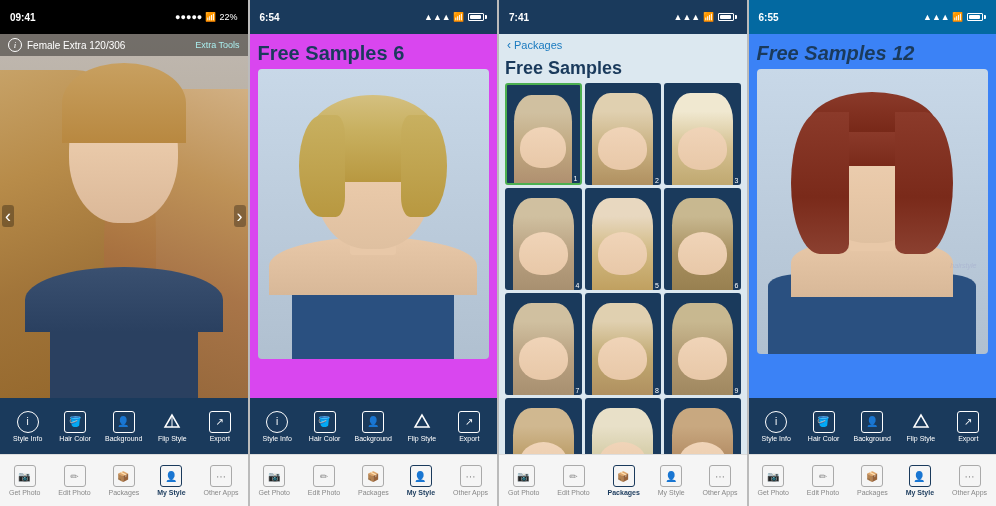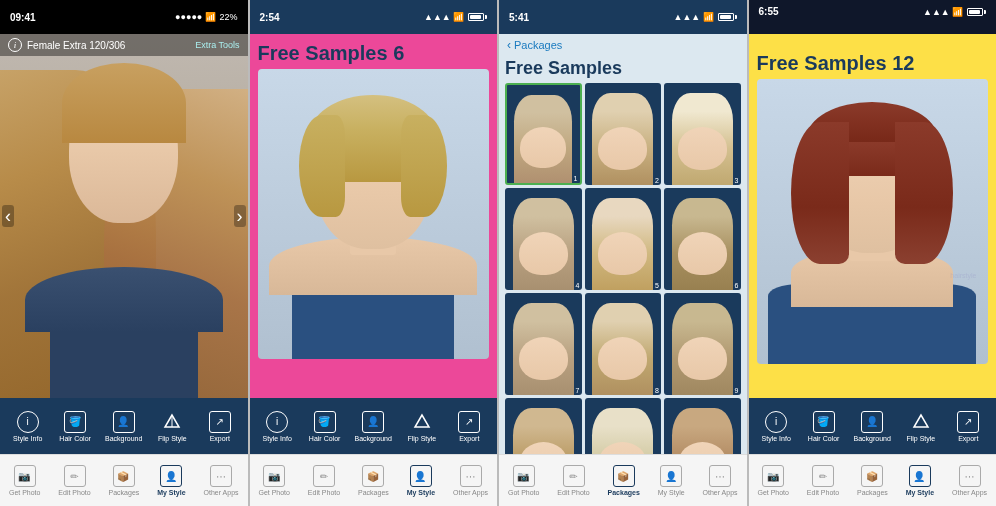--- a/index.html
+++ b/index.html
@@ -235,34 +235,34 @@
         <div class="nav-icon">⋯</div>
         <span>Other Apps</span>
       </div>
     </div>
   </div>
 </div>
 
 <div class="phone-wrapper" style="border-right: 2px solid #bbb;">
   <div class="phone-screen">
     <div class="status-bar" style="background:#1a3a5c;">
-      <span class="status-bar-left">2:54</span>
+      <span class="status-bar-left">6:54</span>
       <div class="status-bar-right">
         <span>▲▲▲</span>
         <span>📶</span>
         <div class="battery">
           <div class="battery-body">
               <div class="battery-fill"></div>
             </div>
           <div class="battery-tip"></div>
         </div>
       </div>
     </div>
 
-    <div style="background:#ec4899; padding:8px 8px 4px; flex:1; position:relative; overflow:hidden;">
+    <div style="background:#d946ef; padding:8px 8px 4px; flex:1; position:relative; overflow:hidden;">
       <div style="color:#1a3a5c; font-size:20px; font-weight:700; margin-bottom:4px;">Free Samples 6</div>
 
       <div style="width:100%; height:290px; position:relative; overflow:hidden; border-radius:4px; background:linear-gradient(180deg, #c8d8e8 0%, #b0c0d0 100%);">
 
         <div style="position:absolute; bottom:0; left:15%; width:70%; height:30%; background:#2a5080; border-radius:20% 20% 0 0;"></div>
 
         <div style="position:absolute; bottom:22%; left:5%; width:90%; height:20%; background: linear-gradient(180deg, #e8c8a8 0%, #d8b898 100%); border-radius:50% 50% 0 0;"></div>
 
         <div style="position:absolute; bottom:36%; left:40%; width:20%; height:12%; background:#e8c8a8; border-radius:3px;"></div>
 
@@ -325,21 +325,21 @@
         <div class="nav-icon">⋯</div>
         <span>Other Apps</span>
       </div>
     </div>
   </div>
 </div>
 
 <div class="phone-wrapper" style="border-right: 2px solid #bbb;">
   <div class="phone-screen">
     <div class="status-bar" style="background:#1a3a5c;">
-      <span class="status-bar-left">5:41</span>
+      <span class="status-bar-left">7:41</span>
       <div class="status-bar-right">
         <span>▲▲▲</span>
         <span>📶</span>
         <div class="battery">
           <div class="battery-body">
               <div class="battery-fill"></div>
             </div>
           <div class="battery-tip"></div>
         </div>
       </div>
@@ -450,35 +450,35 @@
       <div class="nav-btn">
         <div class="nav-icon">⋯</div>
         <span>Other Apps</span>
       </div>
     </div>
   </div>
 </div>
 
 <div class="phone-wrapper">
   <div class="phone-screen">
-    <div class="status-bar" style="background:#0f172a;align-items:flex-end;">
+    <div class="status-bar" style="background:#0369a1;">
       <span class="status-bar-left">6:55</span>
       <div class="status-bar-right">
         <span>▲▲▲</span>
         <span>📶</span>
         <div class="battery">
           <div class="battery-body">
               <div class="battery-fill"></div>
             </div>
           <div class="battery-tip"></div>
         </div>
       </div>
     </div>
 
-    <div style="background:#fde047; padding:18px 8px 4px; flex:1; position:relative; overflow:hidden;">
+    <div style="background:#3b82f6; padding:8px 8px 4px; flex:1; position:relative; overflow:hidden;font-style:italic;">
       <div style="color:#1a3a5c; font-size:20px; font-weight:700; margin-bottom:4px;">Free Samples 12</div>
 
       <div style="width:100%; height:285px; position:relative; overflow:hidden; border-radius:4px; background:linear-gradient(180deg, #c8d8e8 0%, #b0c0d0 100%);">
 
         <div style="position:absolute; bottom:0; left:5%; width:90%; height:28%; background:#2a5080; border-radius:15% 15% 0 0;"></div>
 
         <div style="position:absolute; bottom:20%; left:15%; width:70%; height:20%; background: linear-gradient(180deg, #e8c8a8 0%, #d8b898 100%); border-radius:40% 40% 0 0;"></div>
 
         <div style="position:absolute; bottom:36%; left:40%; width:20%; height:10%; background:#e8c8a8; border-radius:3px;"></div>
 

